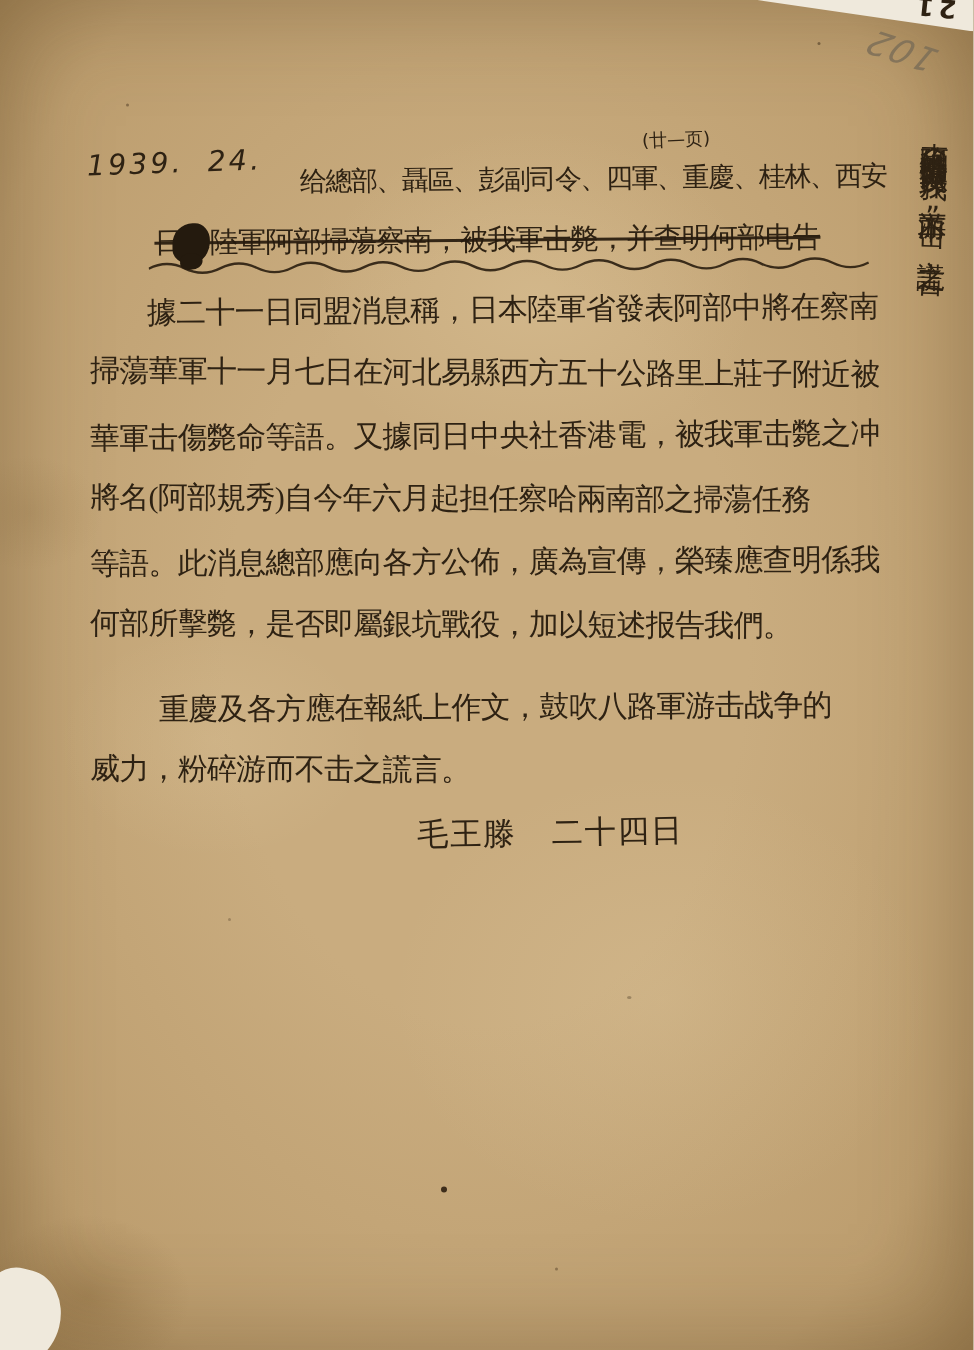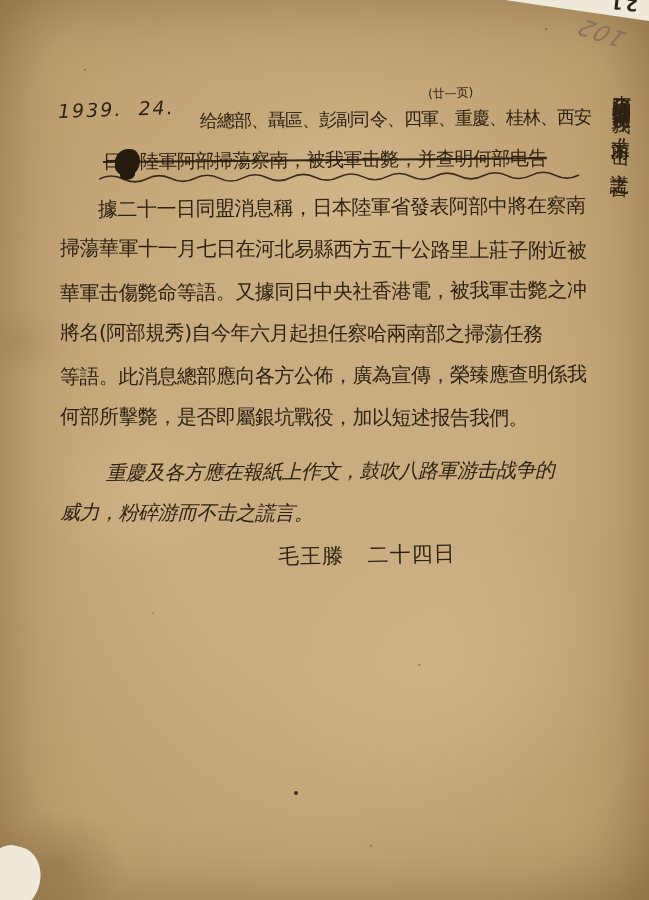--- a/index.html
+++ b/index.html
@@ -38,22 +38,22 @@
     text-decoration:line-through;text-decoration-thickness:2px;
     text-decoration-color:rgba(38,26,13,.92);}
   .wavy{position:absolute;left:-4px;top:24px;}
   .ink-blot{position:absolute;left:12px;top:0px;width:25px;height:27px;background:#241a0e;
     border-radius:58% 42% 52% 48%/55% 45% 62% 38%;}
   .ink-blot::after{content:"";position:absolute;left:5px;top:20px;width:15px;height:11px;
     background:#241a0e;border-radius:50% 50% 60% 40%;}
   .bodytext{position:absolute;left:60px;width:560px;font-size:20px;line-height:42px;
     letter-spacing:-.5px;}
   .bodytext div{white-space:nowrap;}
-  .p1{top:186px;}
-  .p2{top:450px;font-style:italic;}
+  .p1{top:186px;font-family:Liberation Serif, serif;}
+  .p2{top:450px;}
   .p1 div:nth-child(1){text-indent:38px;transform:rotate(-.5deg);}
   .p1 div:nth-child(2){transform:rotate(.3deg);}
   .p1 div:nth-child(3){transform:rotate(-.4deg);}
   .p1 div:nth-child(4){transform:rotate(.2deg);}
   .p1 div:nth-child(5){transform:rotate(-.3deg);}
   .p1 div:nth-child(6){transform:rotate(.2deg);}
   .p2 div:nth-child(1){text-indent:46px;transform:rotate(-.4deg);}
   .p2 div:nth-child(2){transform:rotate(.2deg);}
   .signature{position:absolute;left:278px;top:541px;font-size:21px;letter-spacing:1px;
     white-space:nowrap;transform:rotate(-1deg);}

